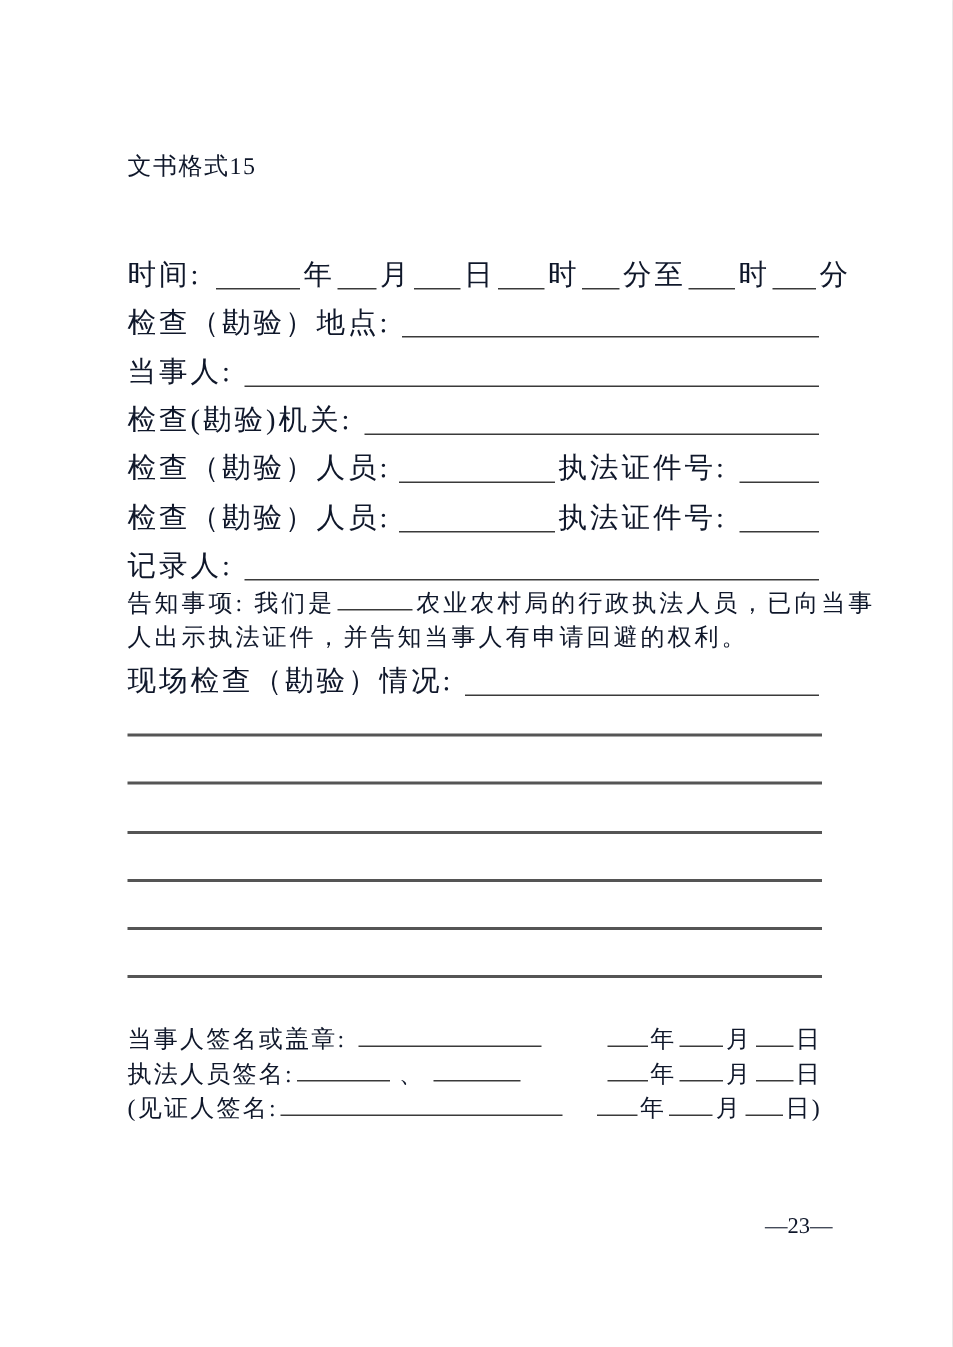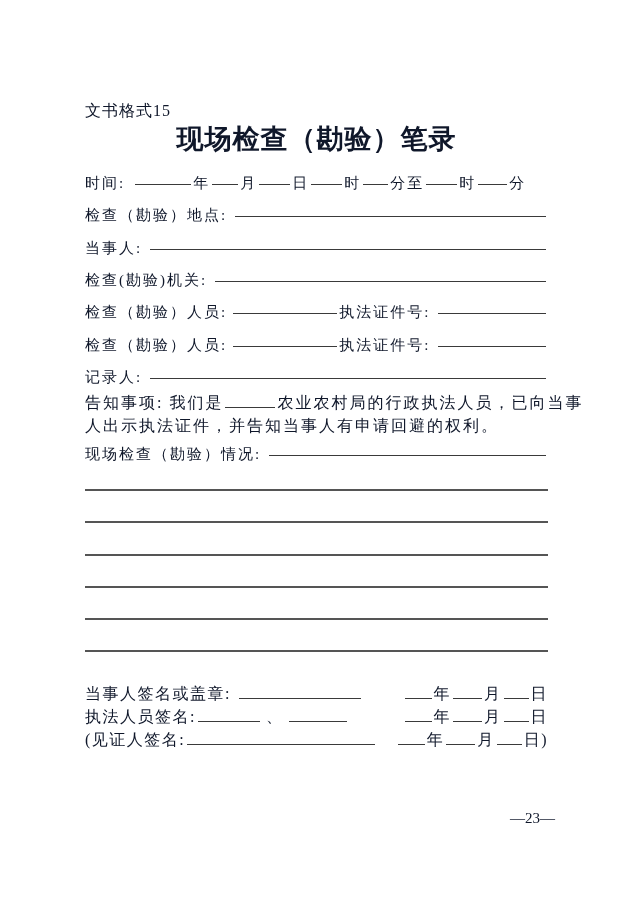--- a/index.html
+++ b/index.html
@@ -14,22 +14,22 @@
     box-shadow:0 0 2px rgba(0,0,0,.15);
   }
   .content { position:absolute; left:85px; width:463px; top:0; height:100%; }
   .doc-format { position:absolute; top:101px; left:0; font-size:16px; letter-spacing:1px; }
   .doc-title {
     position:absolute; top:121px; left:0; right:0;
     text-align:center; font-size:27px; font-weight:bold; letter-spacing:1px;
   }
   .row {
     position:absolute; left:0; right:0;
-    display:flex; align-items:center;
-    font-size:15px; line-height:19px; letter-spacing:2px;
+    display:flex; align-items:flex-end;
+    font-size:19px; line-height:19px; letter-spacing:2px;
     white-space:nowrap;
   }
   .lbl { flex:0 0 auto; }
   .u {
     display:inline-block;
     border-bottom:1.5px solid #3a3a3a;
     height:2px;
     flex:0 0 auto;
     margin-left:2px; margin-right:2px;
   }
@@ -57,21 +57,20 @@
   .page-number { position:absolute; top:810px; right:80px; font-size:15px; }
 </style>
 </head>
 <body>
 
 <div class="page">
   <div class="content">
 
     <div class="doc-format">文书格式15</div>
 
-    <div class="doc-title">现场检查（勘验）笔录</div>
 
     <div class="row" style="top:174px;">
       <span class="lbl">时间:</span>
       <span class="u" style="width:56px;margin-left:10px;"></span>
       <span>年</span>
       <span class="u" style="width:26px;"></span>
       <span>月</span>
       <span class="u" style="width:31px;"></span>
       <span>日</span>
       <span class="u" style="width:31px;"></span>

